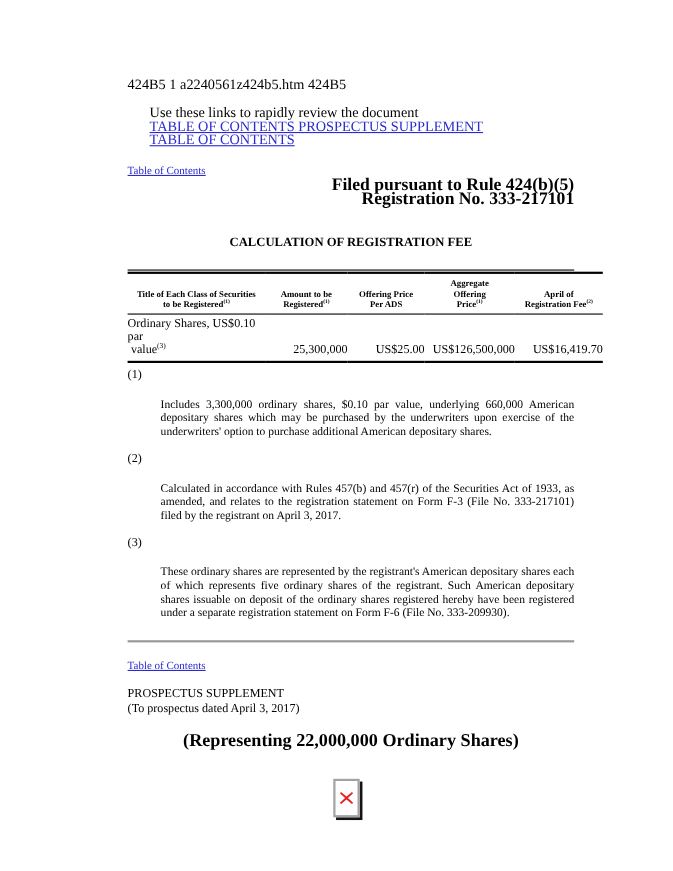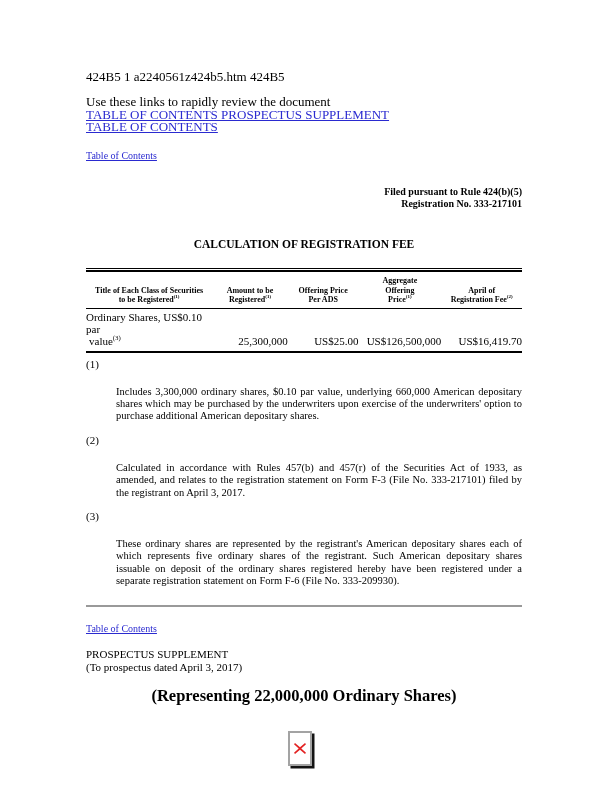--- a/index.html
+++ b/index.html
@@ -1,27 +1,27 @@
 <!DOCTYPE html>
 <html><head>
 <meta charset="utf-8">
 <style>
   * { box-sizing: border-box; }
   html, body { margin: 0; padding: 0; background: #ffffff; }
   .page {
     width: 612px; height: 792px; background: #fff; color: #000;
     font-family: "Liberation Serif", serif;
-    padding: 70px 90px 0 86px; overflow: hidden; position: relative;
+    padding: 70px 90px 0 116px; overflow: hidden; position: relative;
   }
   .doc-header { font-size: 13px; line-height: 13px; }
-  .intro { margin-top: 13px; font-size: 13px; line-height: 12.5px; }
+  .intro { margin-top: 13px; font-size: 13px; line-height: 12.5px; margin-left: 20px; }
   a.doclink { color: #2a2ad0; text-decoration: underline; cursor: pointer; }
   .review-link { display: block; font-size: 13px; line-height: 12.5px; }
   .toc-small { display: inline-block; font-size: 10px; line-height: 11px; margin-top: 16px; }
-  .filing { margin-top: 23px; text-align: right; font-weight: bold; font-size: 10px; line-height: 12.5px; }
+  .filing { text-align: right; font-weight: bold; font-size: 16px; line-height: 12.5px; }
   .calc-title { margin-top: 27px; text-align: center; font-weight: bold; font-size: 11.5px; line-height: 12px; }
 
   .fee-table-wrap { margin-top: 18px; border-top: 1px solid #000; padding-top: 1.5px; }
   table.fee { width: 100%; border-collapse: collapse; border-top: 2.5px solid #000; table-layout: fixed; }
   table.fee th {
     font-size: 8px; line-height: 9.5px; font-weight: bold; vertical-align: bottom;
     text-align: center; padding: 4px 2px 3px; border-bottom: 1.2px solid #000; margin-top: 40px;
   }
   table.fee td {
     font-size: 11px; line-height: 12px; vertical-align: bottom;

